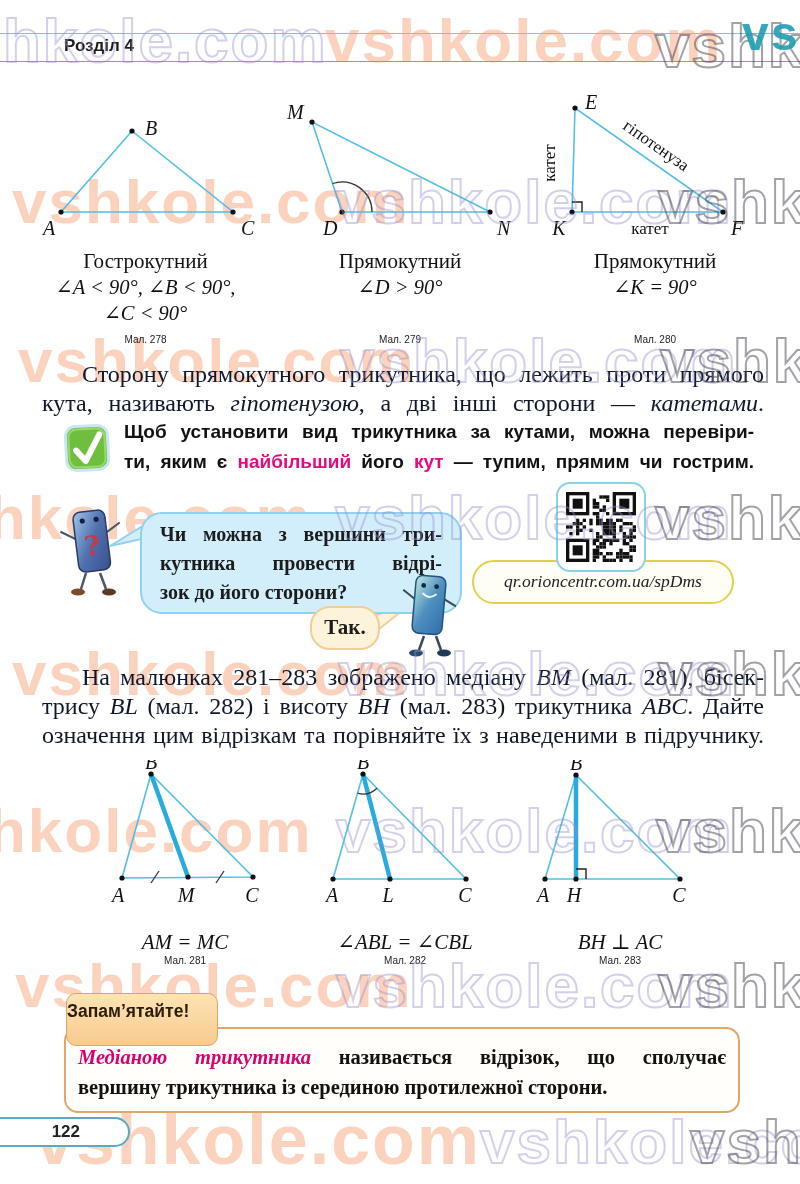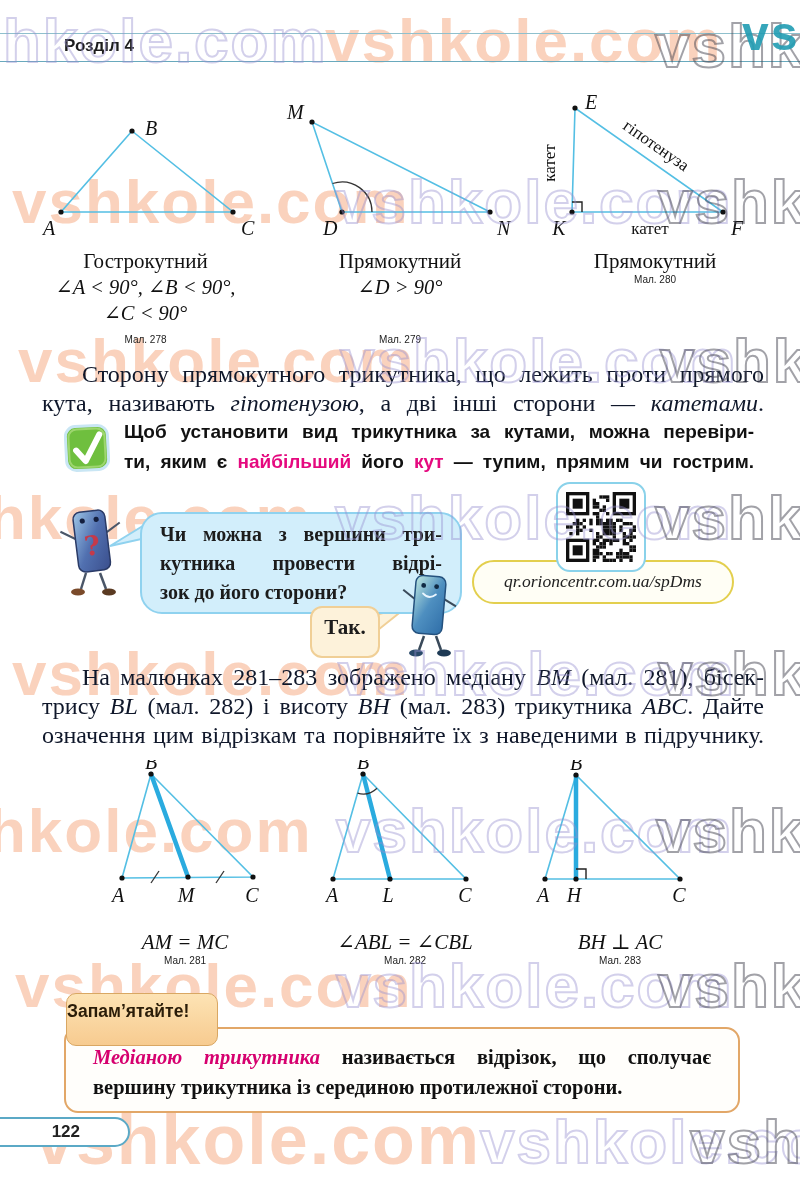--- a/index.html
+++ b/index.html
@@ -58,40 +58,40 @@
 
   
   .section5{position:absolute;left:95px;top:484px;font-family:"Liberation Sans",sans-serif;
     font-weight:700;font-size:18.5px;color:#1b9ad2;}
 
   
   .bubble-q{position:absolute;left:140px;top:512px;width:322px;height:102px;background:#d2eefb;
     border:2px solid #8fd2ef;border-radius:22px;box-sizing:border-box;z-index:12;
     padding:6px 18px;font-weight:700;font-size:20px;line-height:29px;color:#1c1c1c;}
   .bubble-q .pline{text-align-last:justify;}
-  .bubble-a{position:absolute;left:310px;top:606px;width:70px;height:52px;background:#fdf2da;
-    border:2px solid #f0cf96;border-radius:12px;box-sizing:border-box;z-index:12;
+  .bubble-a{position:absolute;left:310px;top:606px;width:70px;height:44px;background:#fdf2da;
+    border:2px solid #f0cf96;border-radius:20px;box-sizing:border-box;z-index:12;
     text-align:center;font-weight:700;font-size:21px;line-height:38px;color:#1c1c1c;}
   .tail{position:absolute;z-index:11;}
   .mascot{position:absolute;z-index:12;}
   .qr-box{position:absolute;left:556px;top:482px;width:90px;height:90px;background:#fff;
     border:2px solid #8ad2ea;border-radius:14px;box-sizing:border-box;z-index:13;
     display:flex;align-items:center;justify-content:center;}
   .qr-link{position:absolute;left:472px;top:560px;width:262px;height:44px;background:#fffef5;
     border:2.5px solid #e3cf4e;border-radius:22px;box-sizing:border-box;z-index:12;
     text-align:center;font-style:italic;font-size:17.5px;line-height:38px;color:#222;}
 
   
   .memo-tab{position:absolute;left:66px;top:993px;width:152px;height:53px;
     background:linear-gradient(#fde3b4,#f7cb90);border:1.5px solid #d9a763;border-radius:10px;
     box-sizing:border-box;z-index:12;text-align:left;font-family:"Liberation Sans",sans-serif;
     font-weight:700;font-size:17.5px;line-height:34px;color:#2a1c08;}
   .memo-box{position:absolute;left:64px;top:1027px;width:676px;height:86px;background:#fffefb;
     border:2px solid #e2a768;border-radius:14px;box-sizing:border-box;z-index:11;
-    padding:13px 27px;font-weight:700;font-size:20.5px;line-height:30px;color:#111;}
+    padding:13px 12px;font-weight:700;font-size:20.5px;line-height:30px;color:#111;}
   .memo-term{color:#d6006f;font-style:italic;}
 </style>
 </head>
 <body>
 
 <div id="page">
 
   <div class="wm wm-lav" style="left:-70px;top:5px">vshkole.com</div>
   <div class="wm wm-pink" style="left:325px;top:5px">vshkole.com</div>
   <div class="wm wm-dark" style="left:655px;top:10px">vshkole.com</div>
@@ -174,20 +174,23 @@
         <circle class="tri-dot" cx="37" cy="117" r="2.6"></circle>
         <circle class="tri-dot" cx="188" cy="117" r="2.6"></circle>
         <text x="50" y="14">E</text>
         <text x="24" y="140" text-anchor="middle">K</text>
         <text x="196" y="140">F</text>
         <text class="side-label" x="20" y="68" text-anchor="middle" transform="rotate(-90 20 68)">катет</text>
         <text class="side-label" x="118" y="55" text-anchor="middle" transform="rotate(35 118 55)">гіпотенуза</text>
         <text class="side-label" x="115" y="139" text-anchor="middle">катет</text>
       </svg>
       <div class="fig-title">Прямокутний</div>
+      <div class="fig-formula-wrap">
+        <div class="fig-formula">∠K = 90°</div>
+      </div>
       <div class="fig-num">Мал. 280</div>
     </div>
 
     <div class="para" style="top:360px;">
       <div class="pline indent"><span>Сторону прямокутного трикутника, що лежить проти прямого</span></div>
       <div class="pline"><span>кута, називають </span><span class="it">гіпотенузою</span><span>, а дві інші сторони — </span><span class="it">катетами</span><span>.</span></div>
     </div>
 
     <div class="tip">
       <svg class="tip-check" width="46" height="50">

